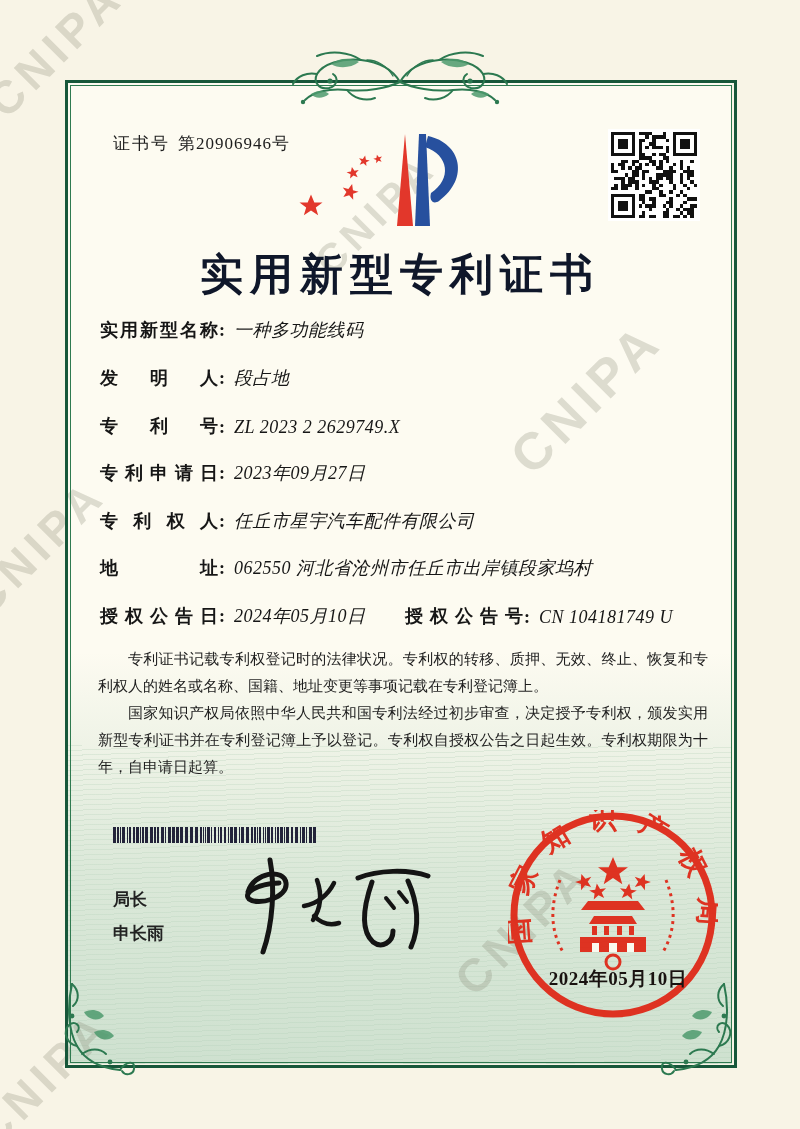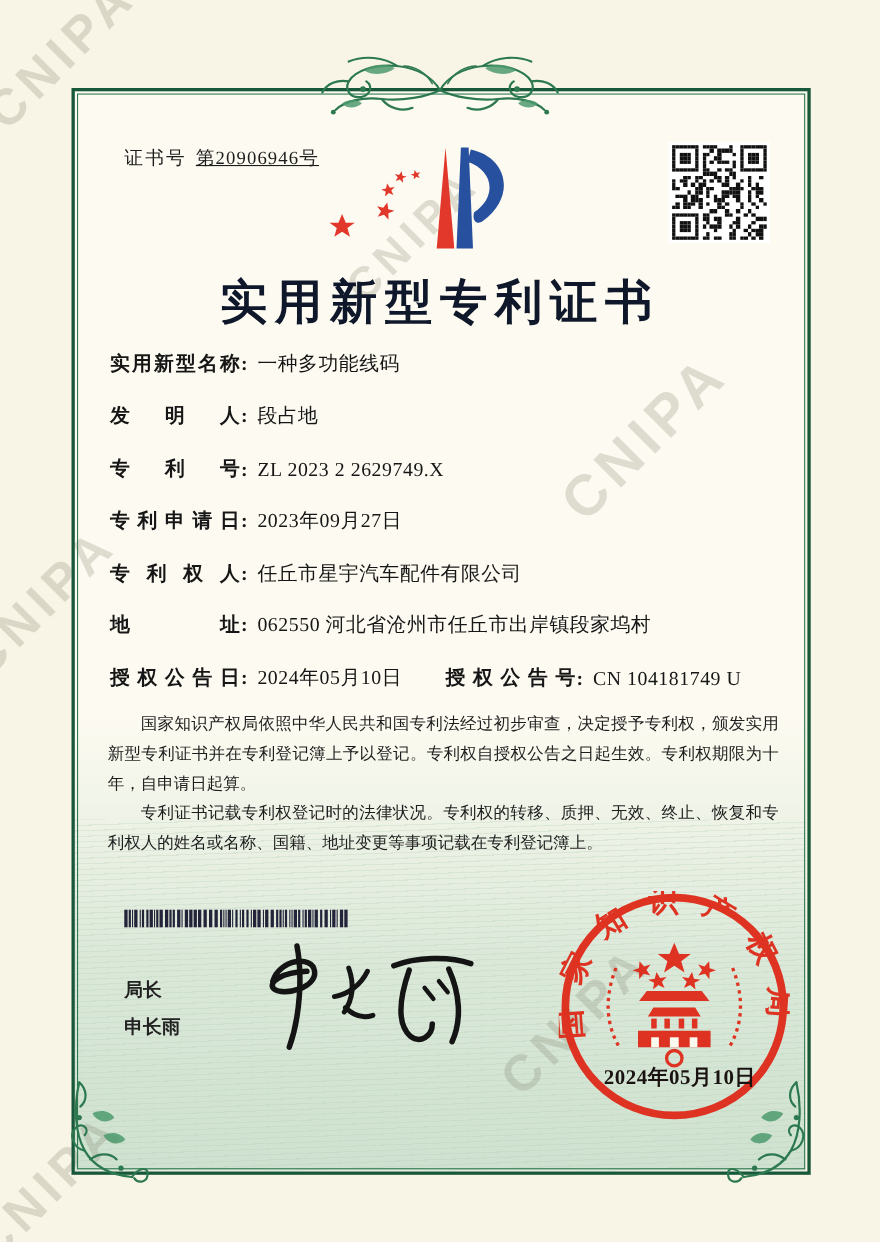--- a/index.html
+++ b/index.html
@@ -23,36 +23,36 @@
   .b-outer{position:absolute;left:65px;top:80px;width:666px;height:982px;
            border:3px solid var(--border-green);z-index:2;}
   .b-inner{position:absolute;left:2px;top:2px;right:2px;bottom:2px;border:1px solid #2f7a50;}
 
   .fl{position:absolute;z-index:3;}
 
   .content{position:absolute;inset:0;z-index:4;}
   .content > *{position:absolute;}
 
   .certno{left:113px;top:132px;font-size:17px;color:#1c1c1c;letter-spacing:2px;}
-  .certno .num{letter-spacing:1px;margin-left:8px;text-decoration:underline;}
+  .certno .num{letter-spacing:1px;margin-left:8px;}
 
   .qr-box{left:608px;top:129px;width:92px;height:92px;background:#fff;padding:3px;box-sizing:border-box;}
   .qr-grid{display:grid;width:86px;height:86px;grid-template-columns:repeat(25,1fr);grid-template-rows:repeat(25,1fr);}
   .qr-grid i{display:block;}
   .qr-grid i.on{background:#111;}
 
   .doc-title{left:0;width:800px;top:246px;text-align:center;font-size:43px;font-weight:bold;
              letter-spacing:7px;color:#0f172a;}
 
   .row{left:100px;font-size:18px;color:#161616;white-space:nowrap;}
   .lbl{font-weight:bold;}
   .cj{display:inline-flex;justify-content:space-between;width:118px;vertical-align:bottom;}
   .cj.w5{width:118px;}
   .colon{font-weight:bold;margin:0 9px 0 1px;}
-  .val{letter-spacing:0.5px;}
+  .val{letter-spacing:0.5px;font-style:italic;}
   .grant2{position:absolute;left:305px;top:0;}
 
   .paras{left:98px;top:646px;width:610px;font-size:15px;line-height:27px;color:#1d1d1d;text-align:justify;}
   .paras p{margin:0;text-indent:2em;}
 
   .barcode{left:113px;top:827px;width:208px;height:16px;display:flex;align-items:stretch;}
   .barcode i{display:block;height:100%;}
   .barcode i.b{background:#23233a;}
 
   .signer-title{left:113px;top:888px;font-size:17px;font-weight:bold;color:#222;
@@ -838,22 +838,22 @@
             <span>授</span>
             <span>权</span>
             <span>公</span>
             <span>告</span>
             <span>号</span>
           </span><span class="colon">:</span><span class="val">CN 104181749 U</span>
       </span>
     </div>
 
     <div class="paras">
+      <p>专利证书记载专利权登记时的法律状况。专利权的转移、质押、无效、终止、恢复和专利权人的姓名或名称、国籍、地址变更等事项记载在专利登记簿上。</p>
       <p>国家知识产权局依照中华人民共和国专利法经过初步审查，决定授予专利权，颁发实用新型专利证书并在专利登记簿上予以登记。专利权自授权公告之日起生效。专利权期限为十年，自申请日起算。</p>
-      <p>专利证书记载专利权登记时的法律状况。专利权的转移、质押、无效、终止、恢复和专利权人的姓名或名称、国籍、地址变更等事项记载在专利登记簿上。</p>
     </div>
 
     <div class="barcode" id="barcode">
         <i class="b" style="width: 3px;"></i>
         <i style="width: 1px;"></i>
         <i class="b" style="width: 2px;"></i>
         <i style="width: 1px;"></i>
         <i class="b" style="width: 1px;"></i>
         <i style="width: 1px;"></i>
         <i class="b" style="width: 3px;"></i>

